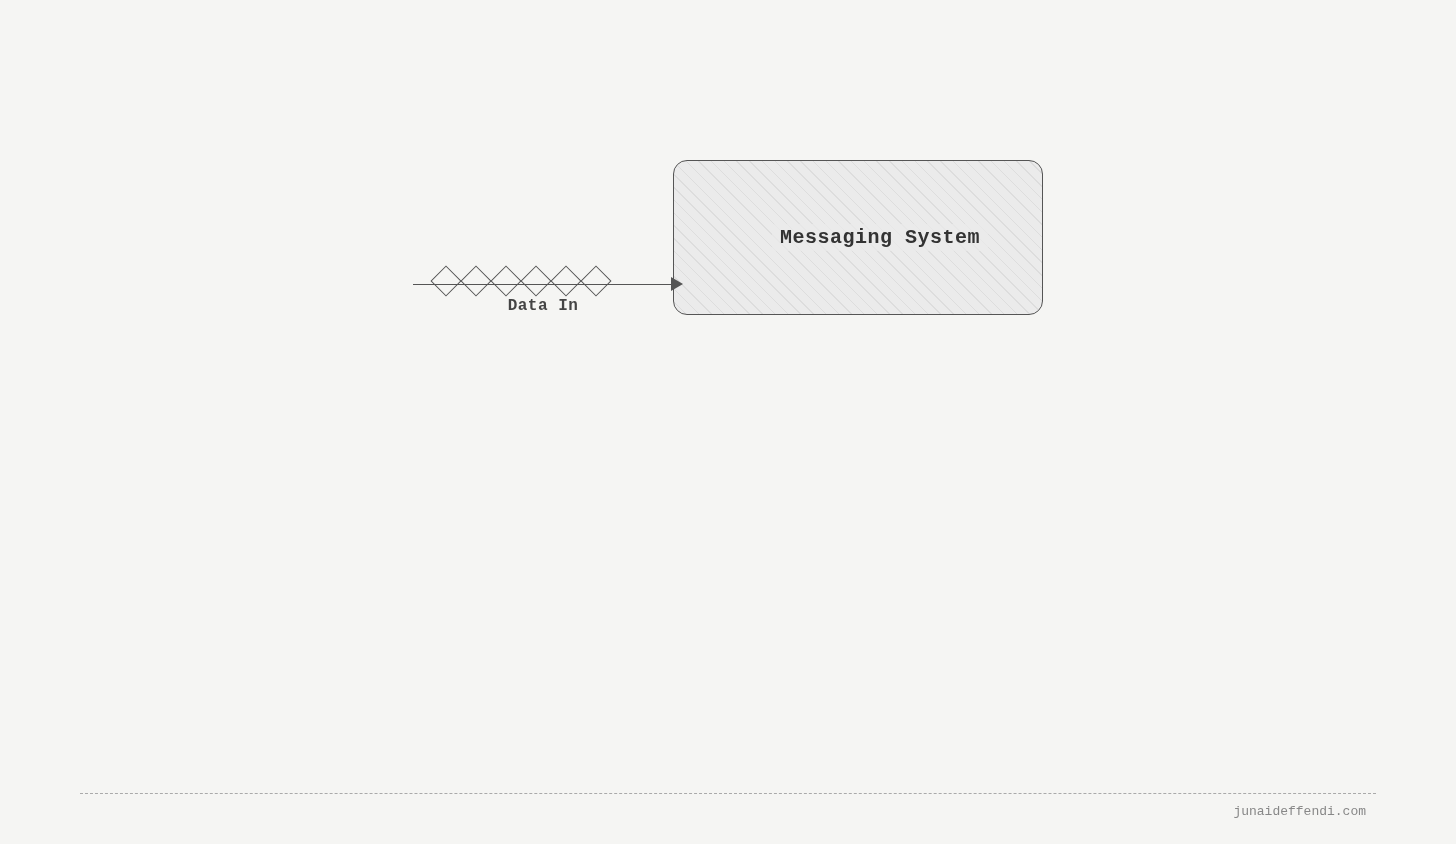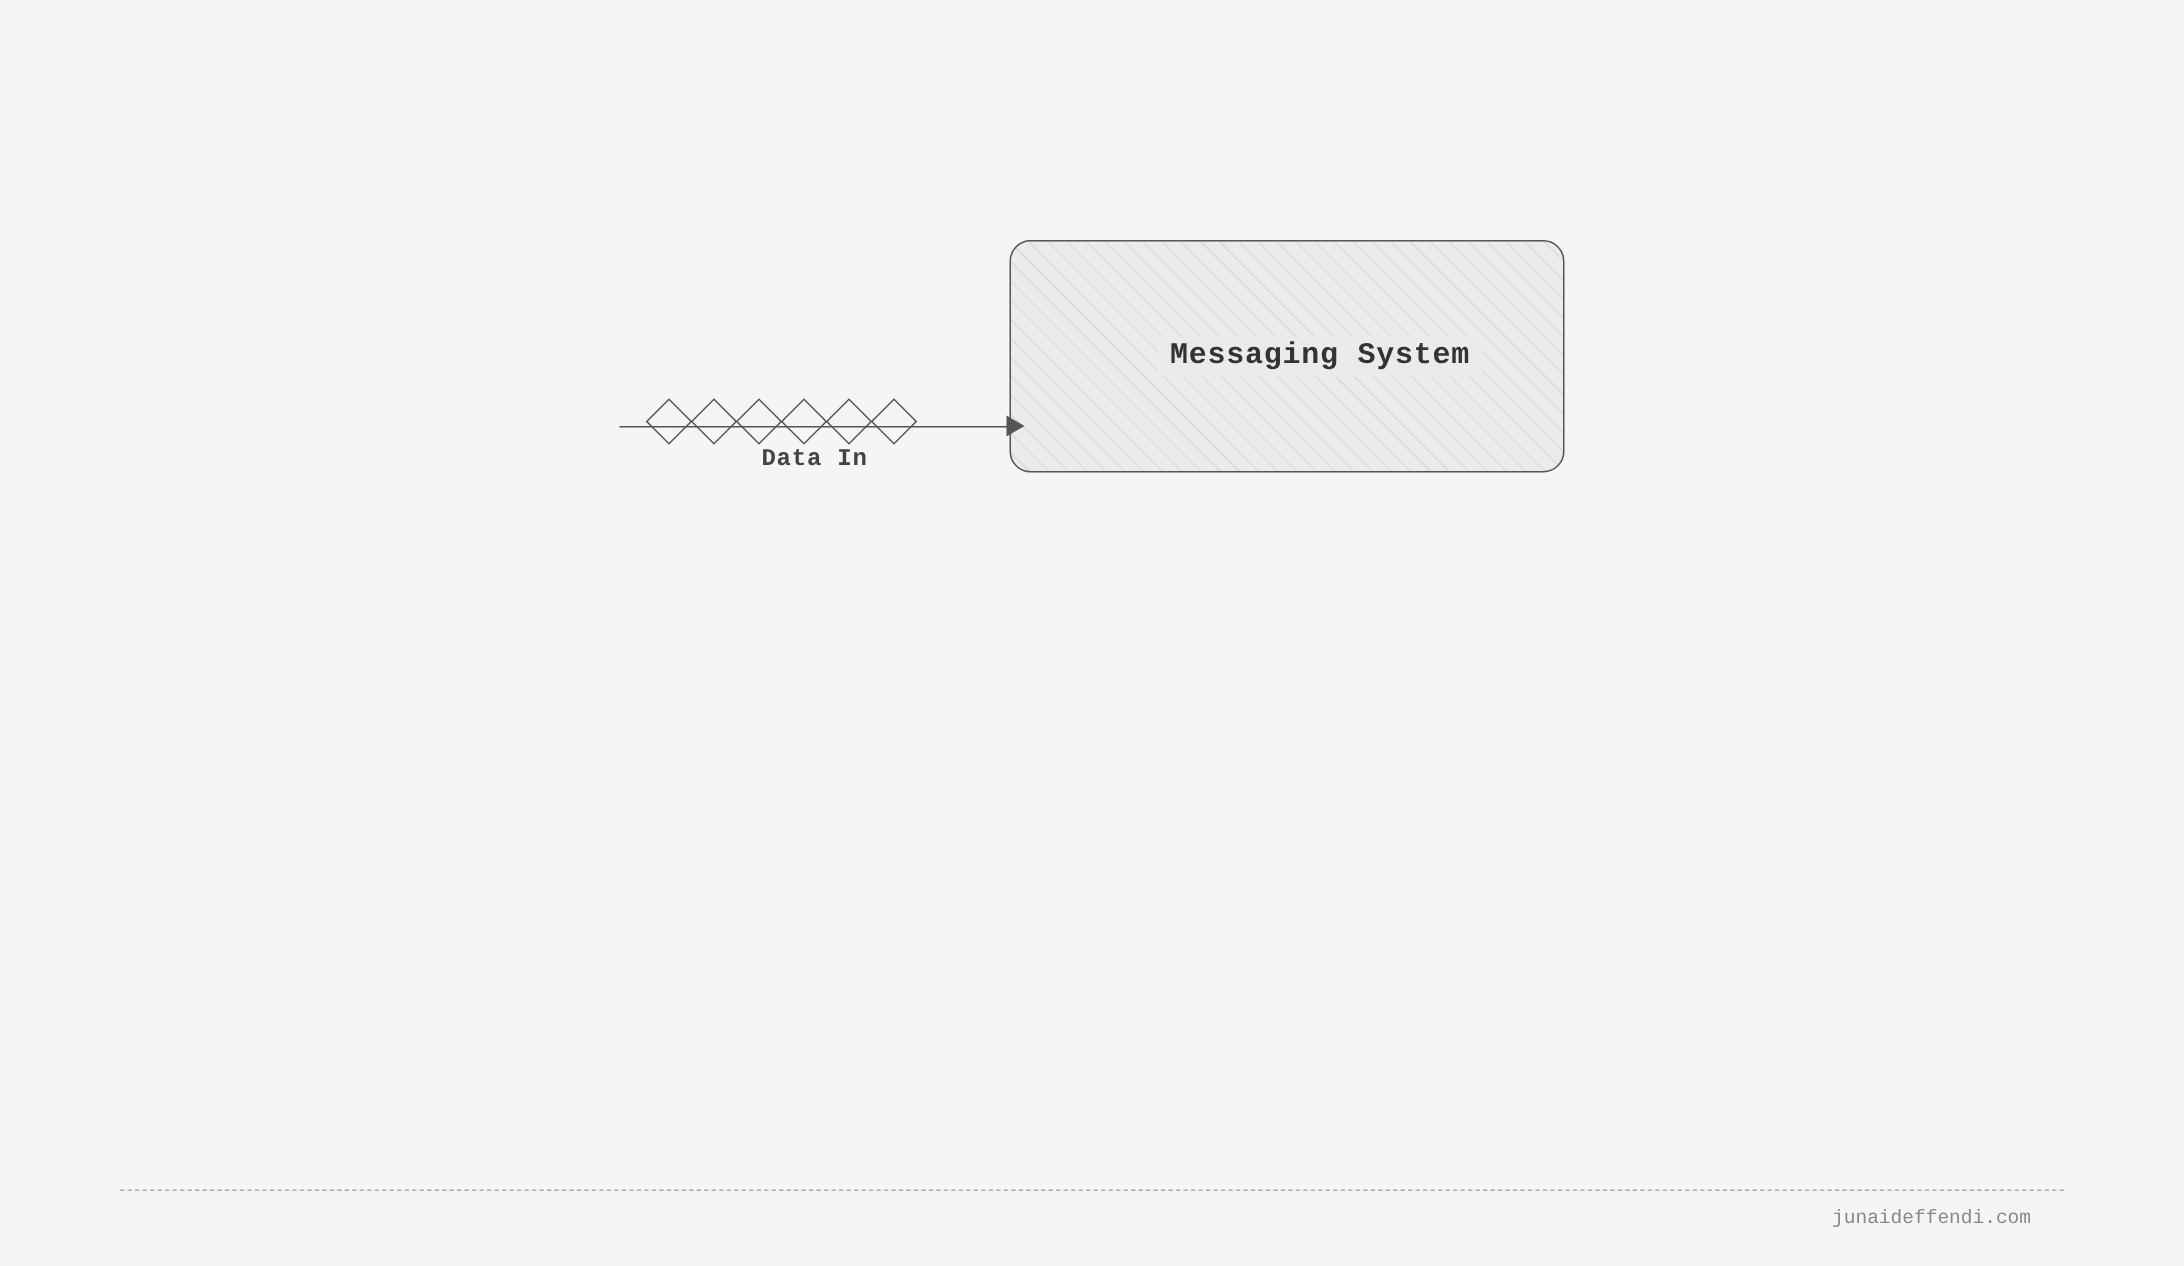--- a/index.html
+++ b/index.html
@@ -96,21 +96,21 @@
       bottom: 50px;
       left: 80px;
       right: 80px;
       height: 1px;
       border-top: 1.5px dashed #aaa;
     }
 
     .footer-url {
       position: absolute;
       bottom: 25px;
-      right: 102px;
+      right: 90px;
       font-size: 13px;
       color: #888;
       font-family: 'Courier New', Courier, monospace;
     }
 
     .flow-section {
       display: flex;
       flex-direction: column;
       align-items: center;
     }

